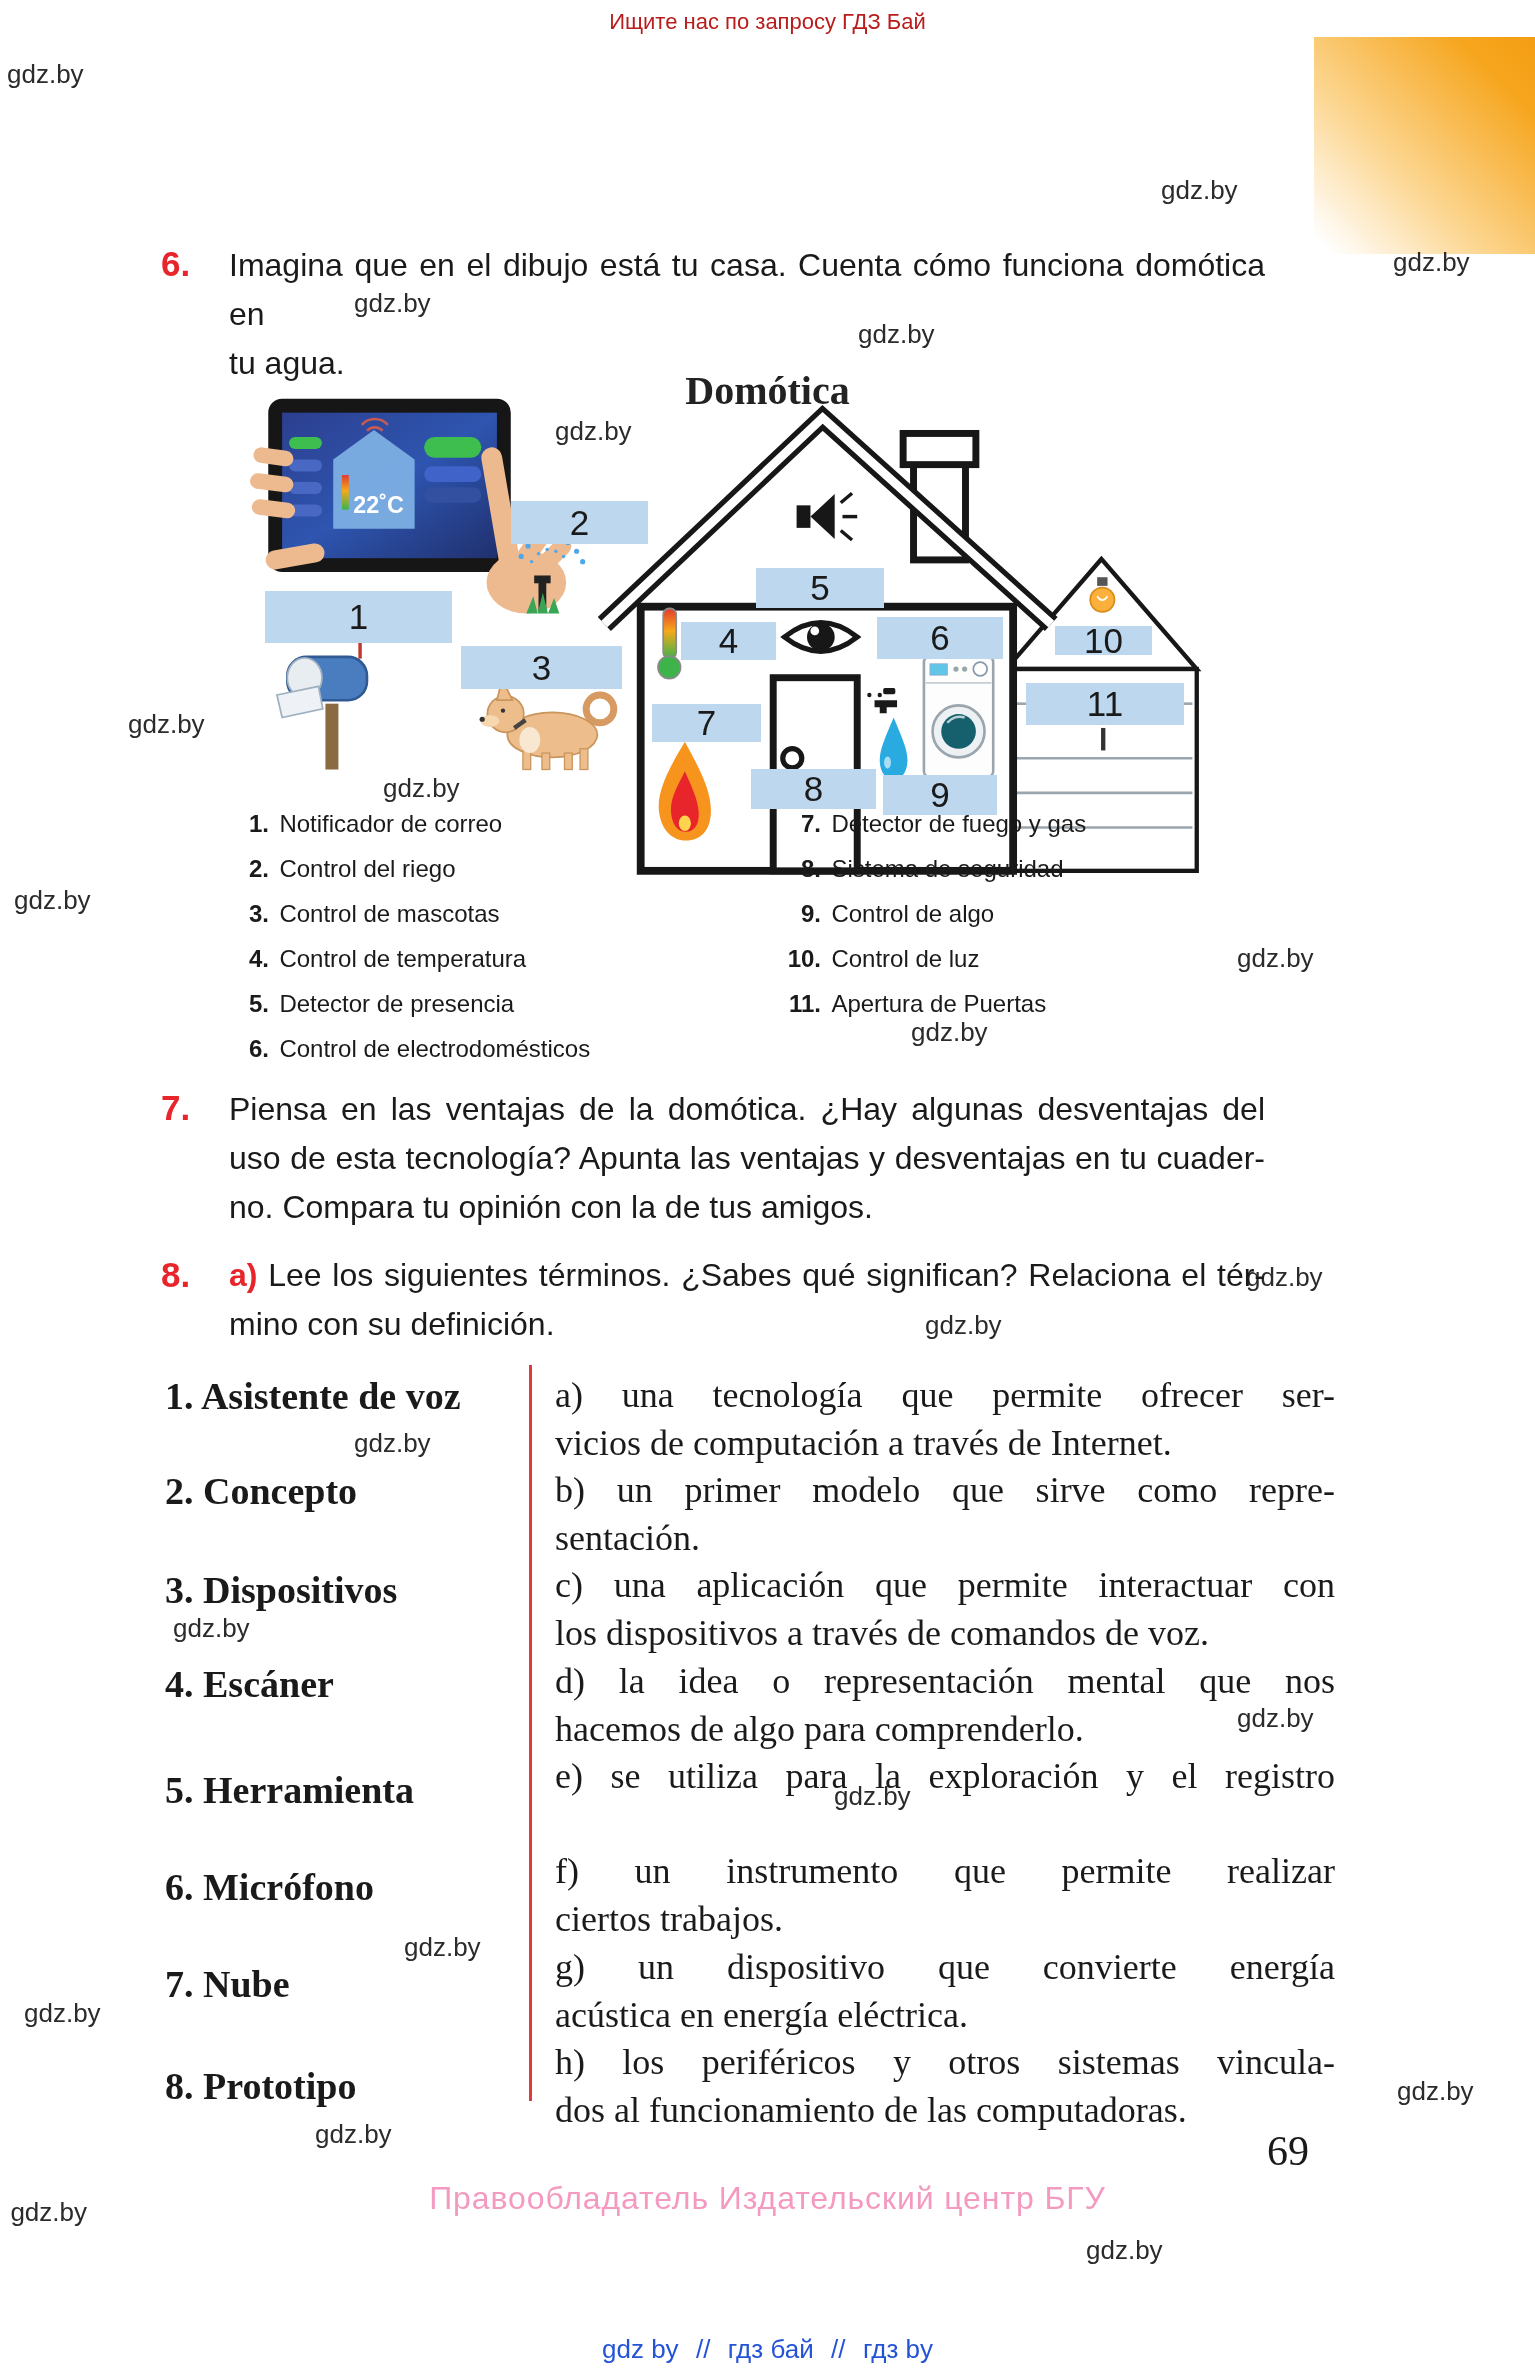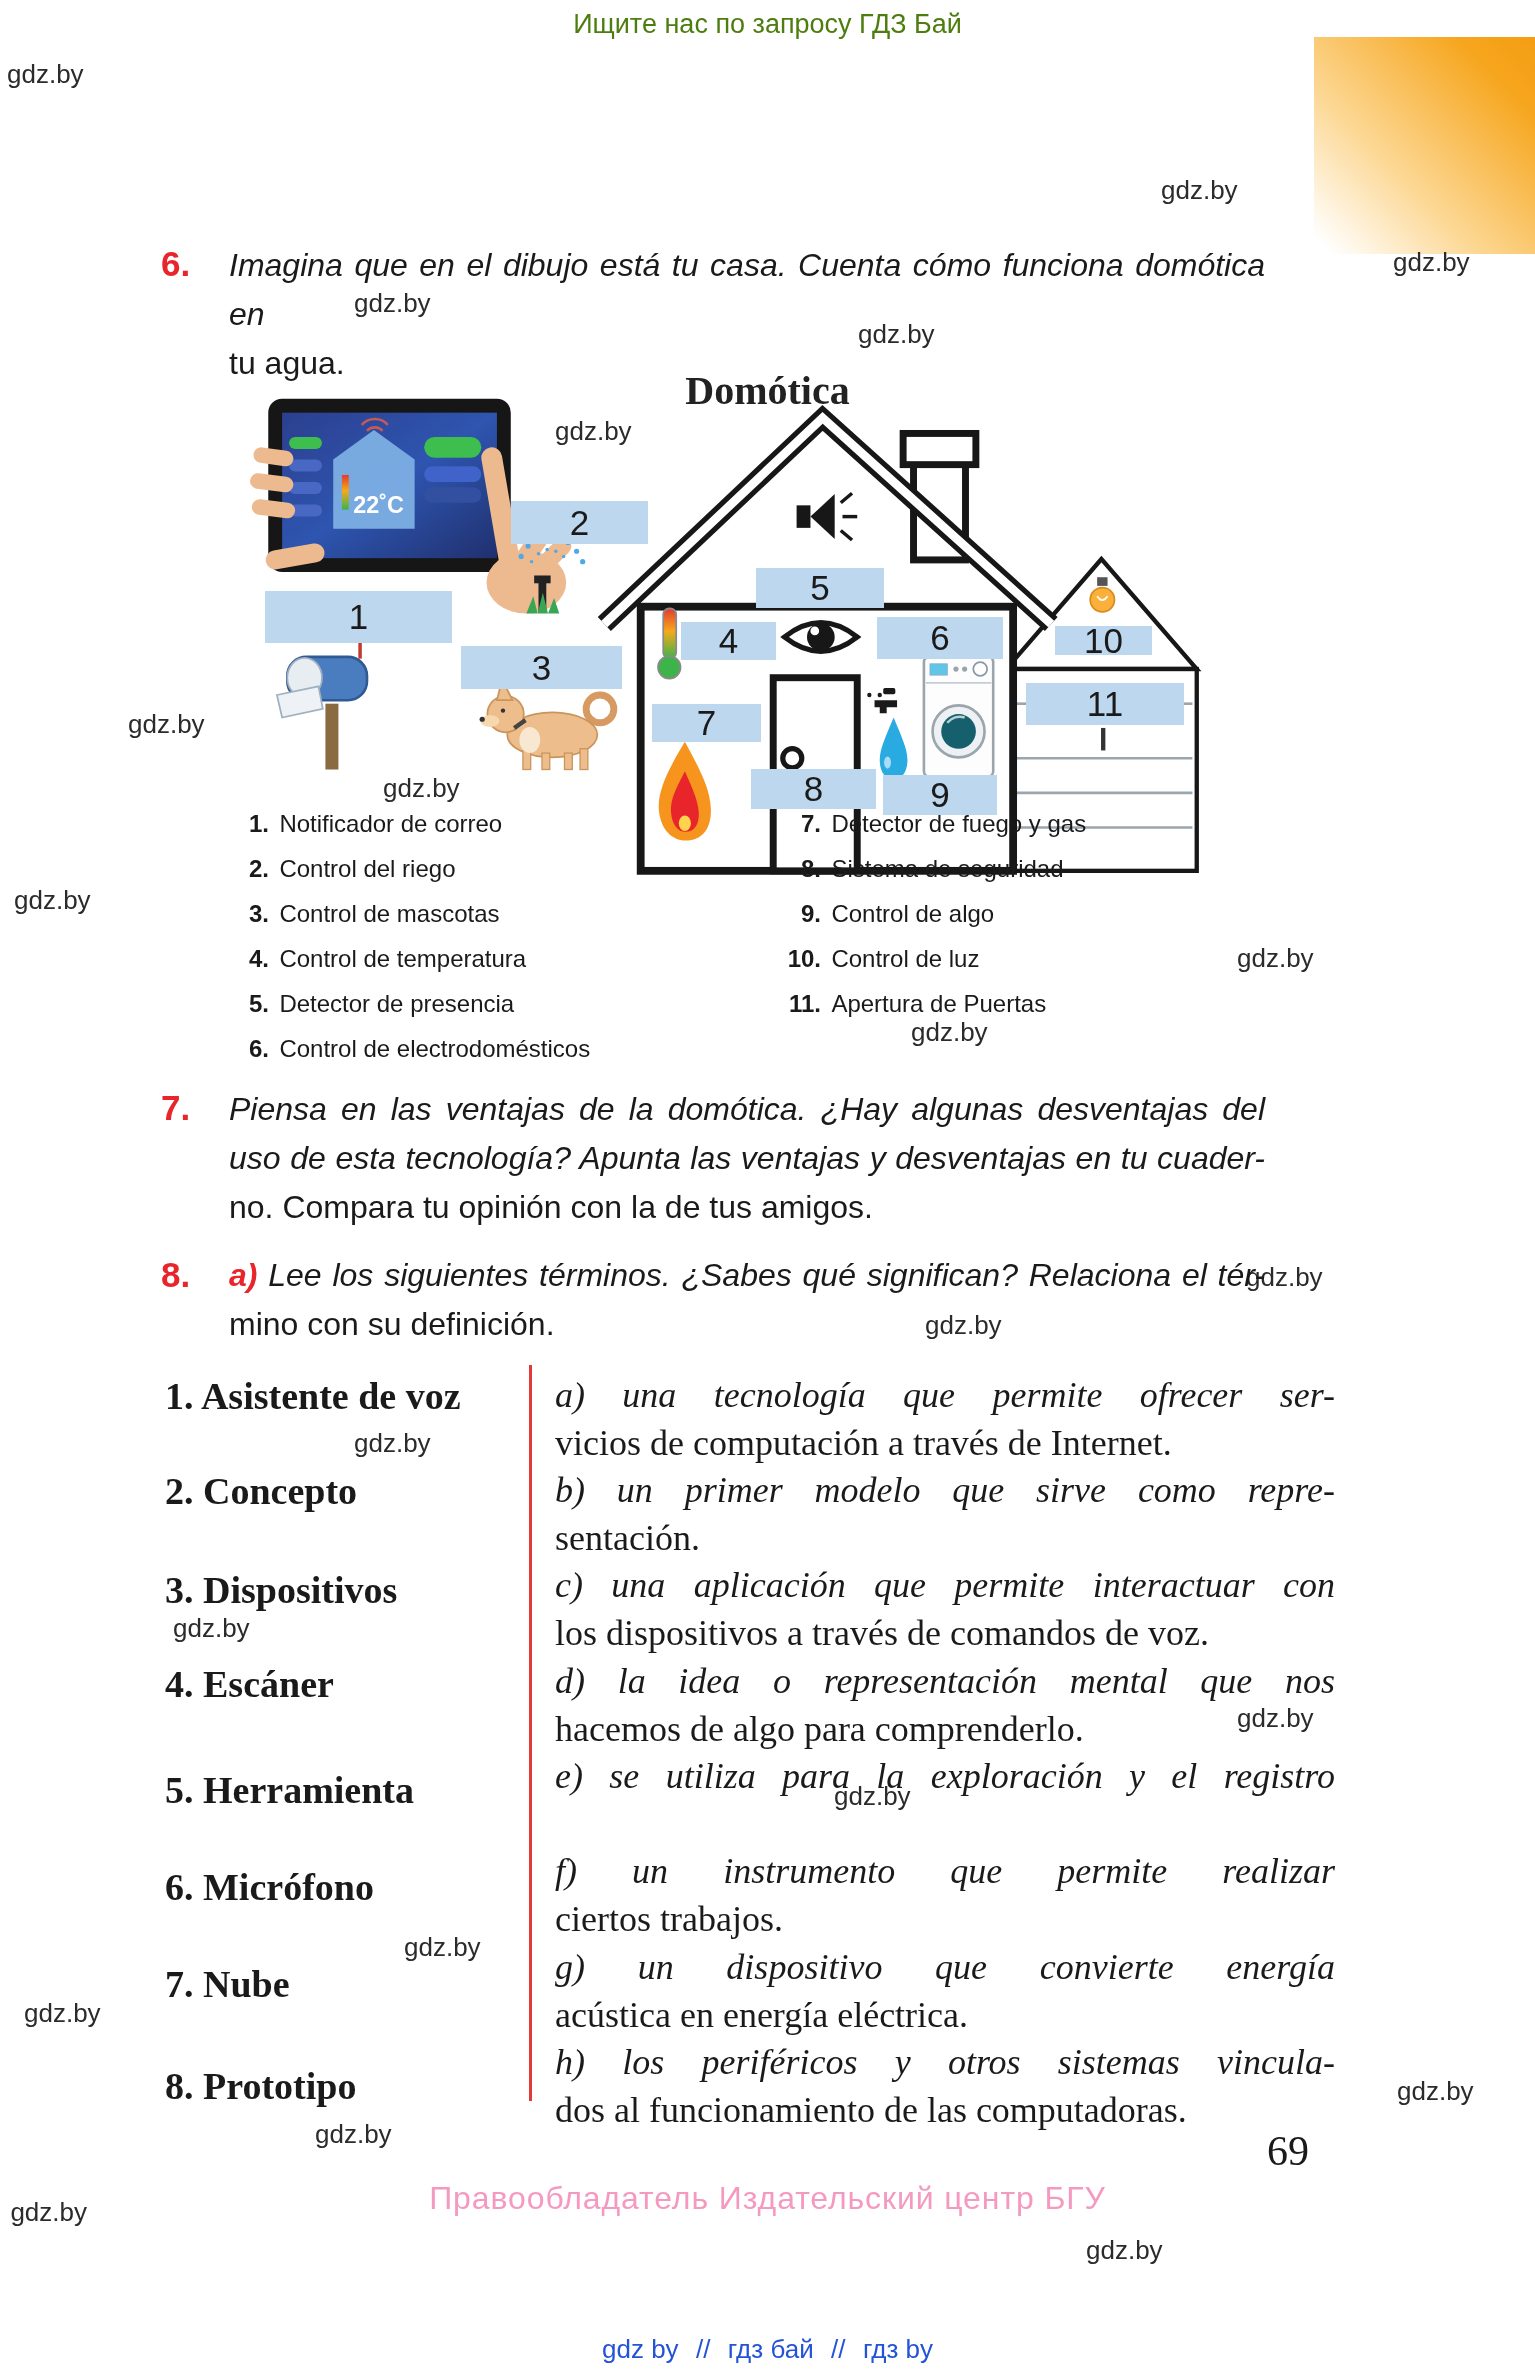--- a/index.html
+++ b/index.html
@@ -2,33 +2,33 @@
 <html style="font-size:14px"><head>
 <meta charset="utf-8">
 <style>
   html,body{margin:0;padding:0;}
   body{
     width:1535px;height:2377px;position:relative;background:#ffffff;
     font-family:"Liberation Sans", sans-serif;color:#1a1a1a;overflow:hidden;
   }
   .abs{position:absolute;}
   
-  .promo{top:8.7px;left:0;width:100%;text-align:center;font-size:27px;color:#4d7c0f;}
+  .promo{top:8.7px;left:0;width:100%;text-align:center;font-size:22px;color:#b91c1c;}
   .wm{font-size:26px;color:#2b2b2b;white-space:nowrap;}
   .orange-box{left:1314px;top:37px;width:222px;height:217px;
     background:linear-gradient(45deg,#ffffff 4%,#fcd793 38%,#f6a61e 82%,#f49d13 100%);}
   .pagenum{left:1267px;top:2127px;font-family:"Liberation Serif","DejaVu Serif",serif;font-size:42px;}
   .copyright{left:0;top:2180px;width:100%;text-align:center;font-size:32px;color:#f49ac1;letter-spacing:0.9px;}
   .footer{left:0;top:2334px;width:100%;text-align:center;font-size:26px;color:#2453d6;}
   .footer span{margin:0 8.7px;}
   
   .exnum{font-weight:bold;color:#e8252b;font-size:35px;}
   .extext{font-size:32px;line-height:49px;width:1036px;}
   .line{display:block;}
-  .jl{text-align:justify;text-align-last:justify;font-style:italic;}
+  .jl{text-align:justify;text-align-last:justify;}
   .red{color:#e8252b;font-weight:bold;}
   
   .dia-title{left:629px;top:367px;width:277px;text-align:center;
     font-family:"Liberation Serif","DejaVu Serif",serif;font-weight:bold;font-size:40px;color:#222;}
   .diagram{left:147px;top:364px;width:1074px;height:520px;}
   .diagram svg{position:absolute;left:0;top:0;}
   .dlabel{position:absolute;background:#bdd7ee;display:flex;align-items:center;justify-content:center;
     font-size:35px;color:#1a1a1a;}
   
   .legend{font-size:24px;line-height:45px;}

